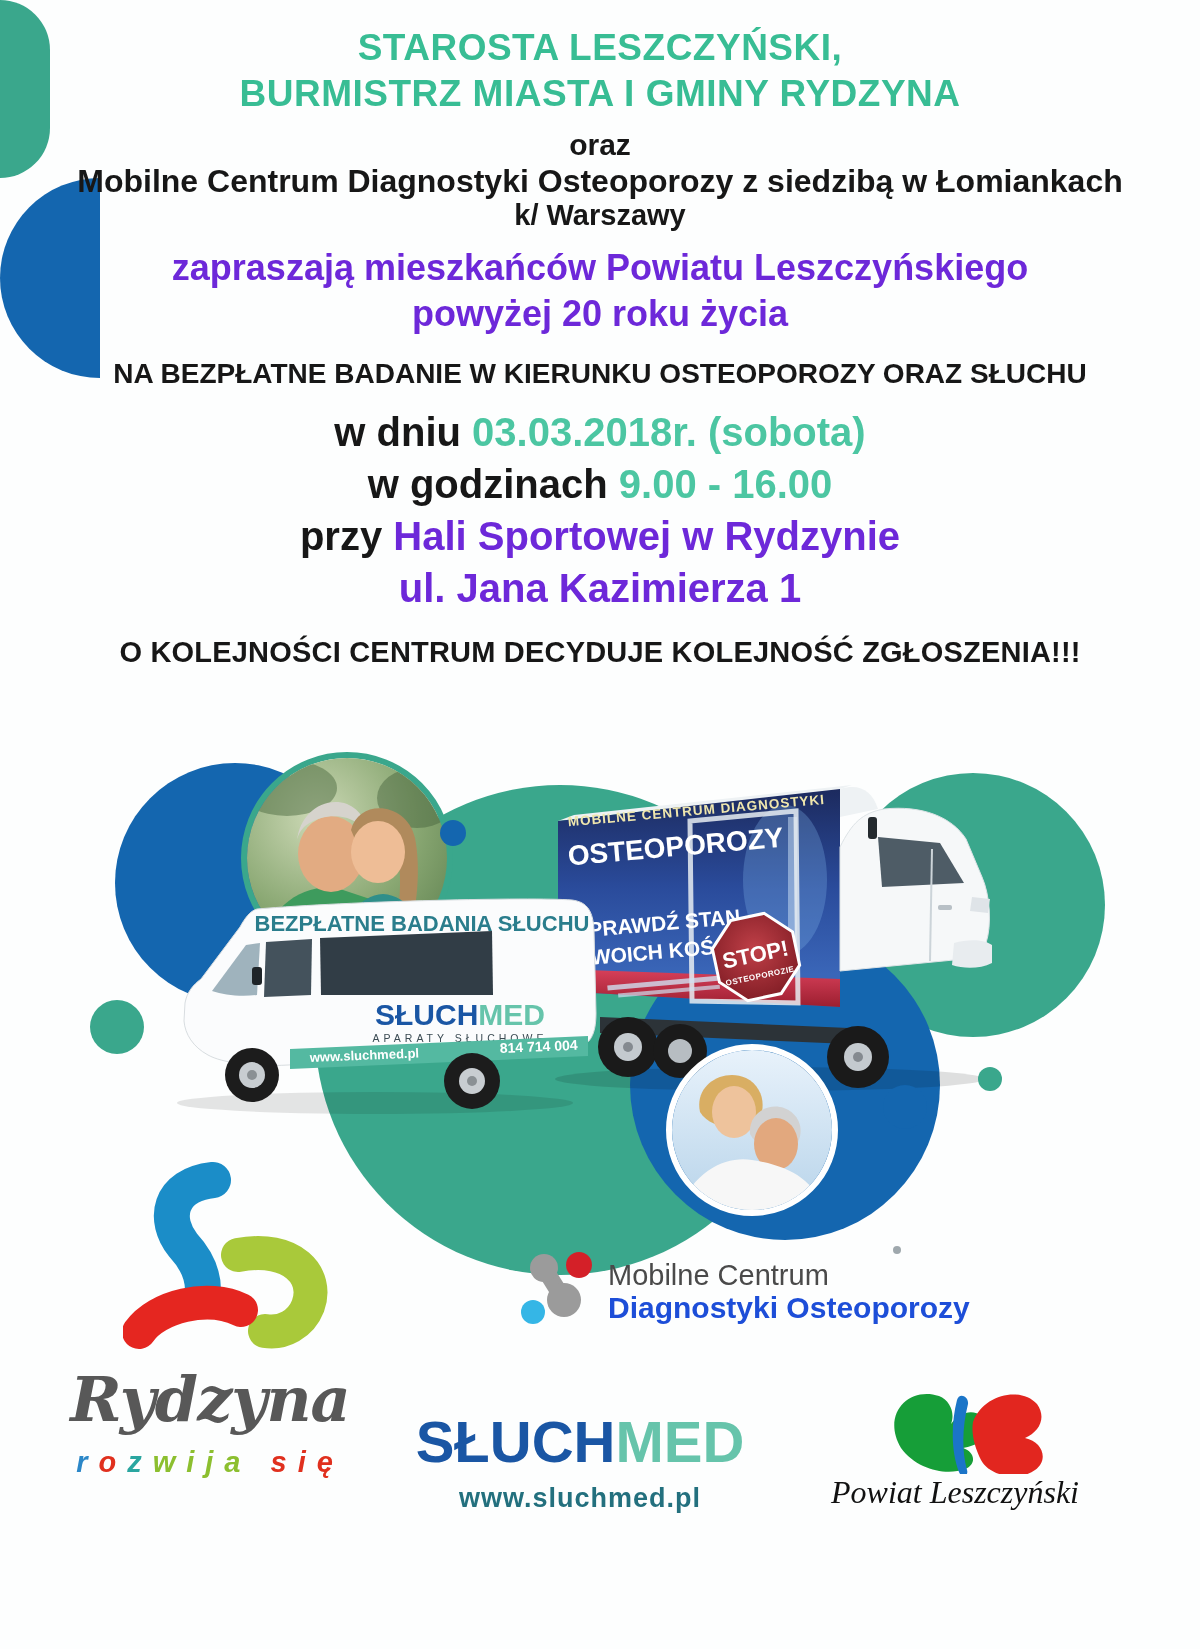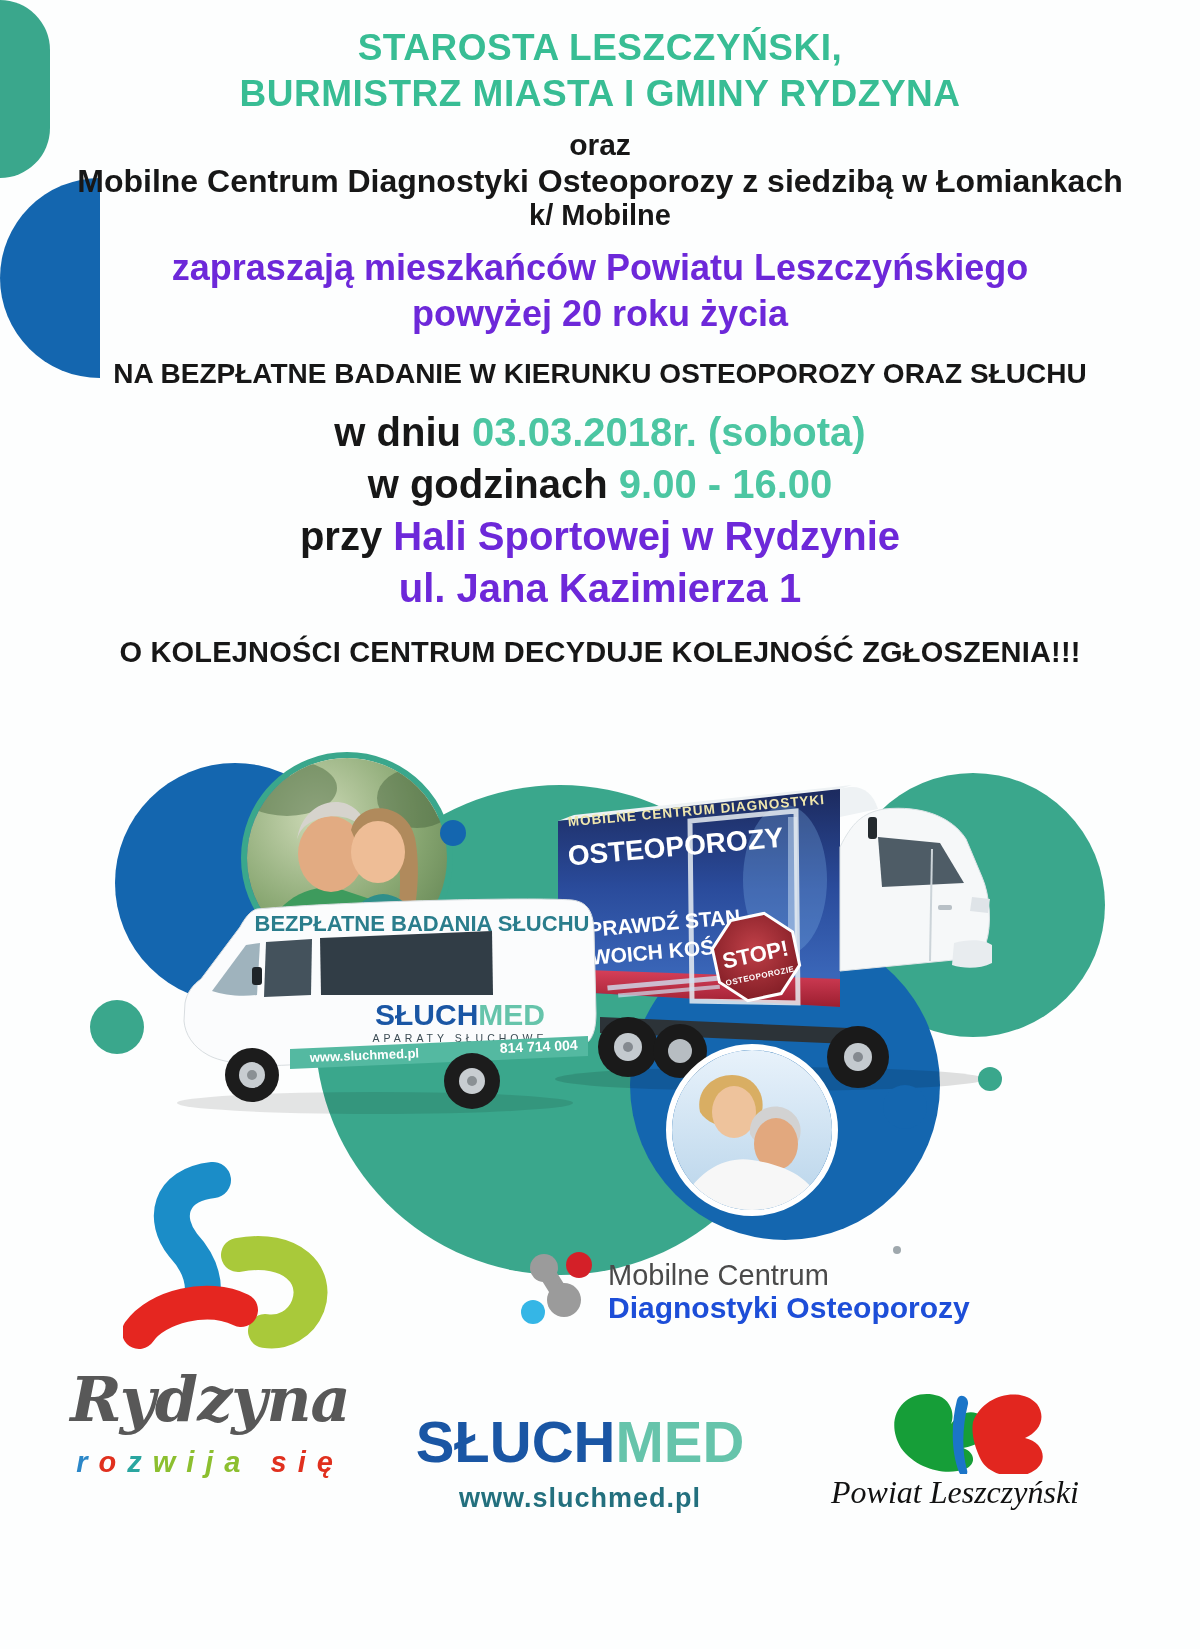--- a/index.html
+++ b/index.html
@@ -59,21 +59,21 @@
 </style>
 </head>
 <body>
 
 <div id="poster">
 
   <div class="ctr h-teal l1">STAROSTA LESZCZYŃSKI,</div>
   <div class="ctr h-teal l2">BURMISTRZ MIASTA I GMINY RYDZYNA</div>
   <div class="ctr ink b oraz">oraz</div>
   <div class="ctr ink b org1">Mobilne Centrum Diagnostyki Osteoporozy z siedzibą w Łomiankach</div>
-  <div class="ctr ink b org2">k/ Mobilne</div>
+  <div class="ctr ink b org2">k/ Warszawy</div>
   <div class="ctr blue inv inv1">zapraszają mieszkańców Powiatu Leszczyńskiego</div>
   <div class="ctr blue inv inv2">powyżej 20 roku życia</div>
   <div class="ctr ink exam">NA BEZPŁATNE BADANIE W KIERUNKU OSTEOPOROZY ORAZ SŁUCHU</div>
 
   <div class="ctr detail d1"><span class="ink">w dniu </span><span class="tealnum">03.03.2018r. (sobota)</span></div>
   <div class="ctr detail d2"><span class="ink">w godzinach </span><span class="tealnum">9.00 - 16.00</span></div>
   <div class="ctr detail d3"><span class="ink">przy </span><span class="blue">Hali Sportowej w Rydzynie</span></div>
   <div class="ctr detail d4 blue">ul. Jana Kazimierza 1</div>
 
   <div class="ctr ink priority">O KOLEJNOŚCI CENTRUM DECYDUJE KOLEJNOŚĆ ZGŁOSZENIA!!!</div>

